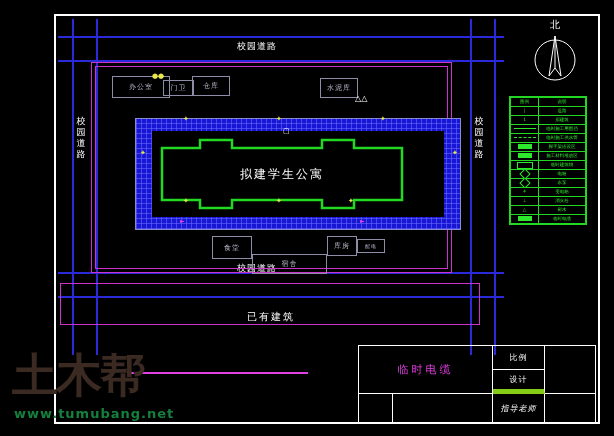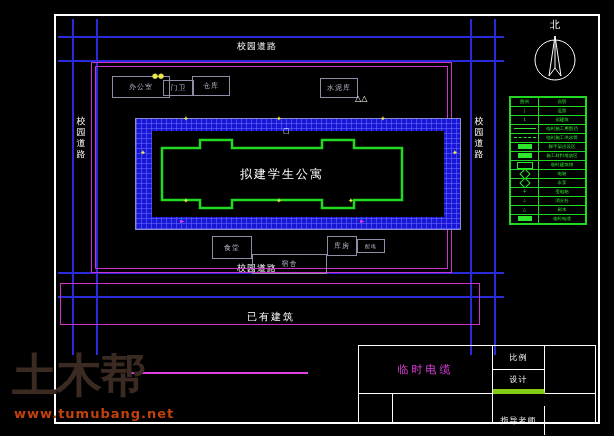--- a/index.html
+++ b/index.html
@@ -72,27 +72,27 @@
   #tb-l1{color:#e040e0;font-size:11px;letter-spacing:3px;white-space:nowrap;}
   #tb-l2{color:#e040e0;font-size:11px;letter-spacing:3px;white-space:nowrap;margin-top:2px;}
   .tb-cell{position:absolute;box-sizing:border-box;color:#ffffff;font-size:8px;
            display:flex;align-items:center;justify-content:center;letter-spacing:1px;white-space:nowrap;}
   #tb-scale-k{left:134px;top:0;width:52px;height:24px;border-right:1px solid #fff;border-bottom:1px solid #fff;}
   #tb-scale-v{left:186px;top:0;width:51px;height:24px;border-bottom:1px solid #fff;}
   #tb-design-k{left:134px;top:24px;width:52px;height:24px;border-right:1px solid #fff;border-bottom:5px solid #84cc16;}
   #tb-design-v{left:186px;top:24px;width:51px;height:24px;border-bottom:1px solid #fff;}
   #tb-b1{left:0;top:48px;width:34px;height:29px;border-right:1px solid #fff;}
   #tb-b2{left:34px;top:48px;width:100px;height:29px;border-right:1px solid #fff;}
-  #tb-teacher-k{left:134px;top:60px;width:52px;height:29px;border-right:1px solid #fff;}
+  #tb-teacher-k{left:134px;top:48px;width:52px;height:29px;border-right:1px solid #fff;font-style:italic;}
   #tb-teacher-v{left:186px;top:48px;width:51px;height:29px;}
 
   
   #wm{position:absolute;left:12px;top:352px;width:168px;height:72px;pointer-events:none;}
   #wm-cn{position:absolute;left:0;top:0;color:#3b2a22;font-size:46px;font-weight:bold;line-height:46px;letter-spacing:-2px;white-space:nowrap;}
-  #wm-url{position:absolute;left:2px;top:54px;color:#c2410c;font-size:13px;font-weight:bold;letter-spacing:1px;white-space:nowrap;}
+  #wm-url{position:absolute;left:2px;top:54px;color:#15803d;font-size:13px;font-weight:bold;letter-spacing:1px;white-space:nowrap;}
 
   
   .ymark{position:absolute;color:#e8e84a;font-size:7px;line-height:7px;}
   .pmark{position:absolute;color:#e040e0;font-size:6px;line-height:6px;}
   .tree{position:absolute;color:#ffffff;font-size:8px;line-height:8px;}
 </style>
 </head>
 <body>
 
 <div id="root">

